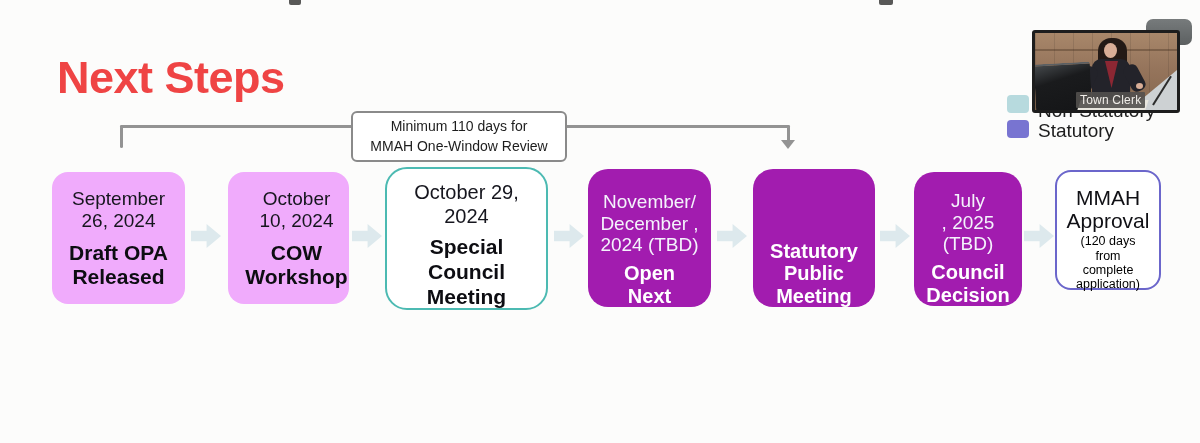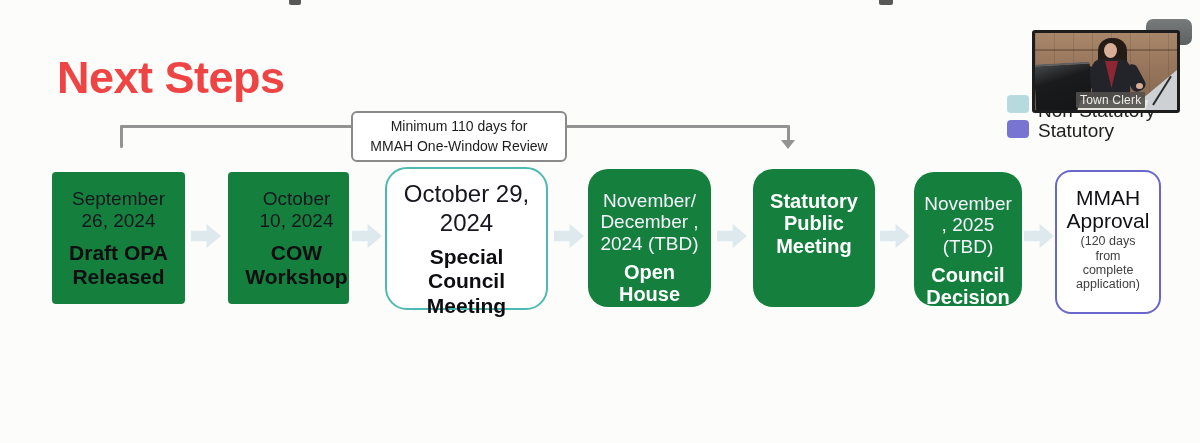--- a/index.html
+++ b/index.html
@@ -37,32 +37,32 @@
     background:#ffffff;border:2px solid #8a8a8a;border-radius:6px;
     display:flex;align-items:center;justify-content:center;text-align:center;
     font-size:14px;line-height:1.4;color:#1d1d1d;
   }
 
   
   .step{
     position:absolute;z-index:2;display:flex;flex-direction:column;
     align-items:center;text-align:center;box-sizing:border-box;
   }
-  .s-teal{background:#15803d;border-radius:4px;padding-top:16px;gap:9px;}
+  .s-teal{background:#f0abfc;border-radius:16px;padding-top:16px;gap:9px;}
   .s-teal .date{font-size:19px;line-height:1.15;color:#16161e;}
   .s-teal .event{font-size:21px;line-height:1.15;font-weight:700;color:#0d0d12;}
   .s-teal-outline{background:#ffffff;border:2.5px solid #4cbab2;border-radius:22px;padding-top:11px;gap:7px;}
-  .s-teal-outline .date{font-size:24px;line-height:1.2;color:#16161e;}
+  .s-teal-outline .date{font-size:20px;line-height:1.2;color:#16161e;}
   .s-teal-outline .event{font-size:21px;line-height:1.18;font-weight:700;color:#0d0d12;}
-  .s-purple{background:#15803d;border-radius:20px;padding-top:21px;gap:7px;}
+  .s-purple{background:#a21caf;border-radius:20px;padding-top:10px;gap:7px;justify-content:flex-end;}
   .s-purple .date{font-size:19px;line-height:1.12;color:#f4f3fc;}
   .s-purple .event{font-size:20px;line-height:1.12;font-weight:700;color:#ffffff;}
   .s-purple-outline{background:#ffffff;border:2.5px solid #6b66cb;border-radius:16px;padding-top:14px;gap:2px;}
   .s-purple-outline .event{font-size:21px;line-height:1.1;color:#101015;}
-  .s-purple-outline .note2{font-size:12.5px;line-height:1.15;color:#404040;}
+  .s-purple-outline .note2{font-size:12.5px;line-height:1.15;color:#000000;}
 
   
   .flow-arrow{
     position:absolute;width:30px;height:24px;background:#dde9ed;z-index:1;
     clip-path:polygon(0 28%,52% 28%,52% 0,100% 50%,52% 100%,52% 72%,0 72%);
   }
 
   
   .swatch{position:absolute;width:22px;height:18px;border-radius:4px;z-index:5;}
   .sw-teal{background:#b7dade;}
@@ -153,41 +153,41 @@
 Council
 Meeting</div>
 </div>
 <div class="flow-arrow" style="left:554px;top:224px;"></div>
 
 <div class="step s-purple" style="left:588px;top:169px;width:123px;height:138px;">
   <div class="date pre">November/
 December ,
 2024 (TBD)</div>
   <div class="event pre">Open
-House</div>
+Next</div>
 </div>
 <div class="flow-arrow" style="left:717px;top:224px;"></div>
 
 <div class="step s-purple" style="left:753px;top:169px;width:122px;height:138px;">
   <div class="event pre">Statutory
 Public
 Meeting</div>
 </div>
 <div class="flow-arrow" style="left:880px;top:224px;"></div>
 
 <div class="step s-purple" style="left:914px;top:172px;width:108px;height:134px;">
-  <div class="date pre">November
+  <div class="date pre">July
 , 2025
 (TBD)</div>
   <div class="event pre">Council
 Decision</div>
 </div>
 <div class="flow-arrow" style="left:1024px;top:224px;"></div>
 
-<div class="step s-purple-outline" style="left:1055px;top:170px;width:106px;height:144px;">
+<div class="step s-purple-outline" style="left:1055px;top:170px;width:106px;height:120px;">
   <div class="event pre">MMAH
 Approval</div>
   <div class="note2 pre">(120 days
 from
 complete
 application)</div>
 </div>
 
 <div class="swatch sw-teal" style="left:1007px;top:95px;"></div>
 <div class="legend-label" style="left:1038px;top:100px;">Non-Statutory</div>

